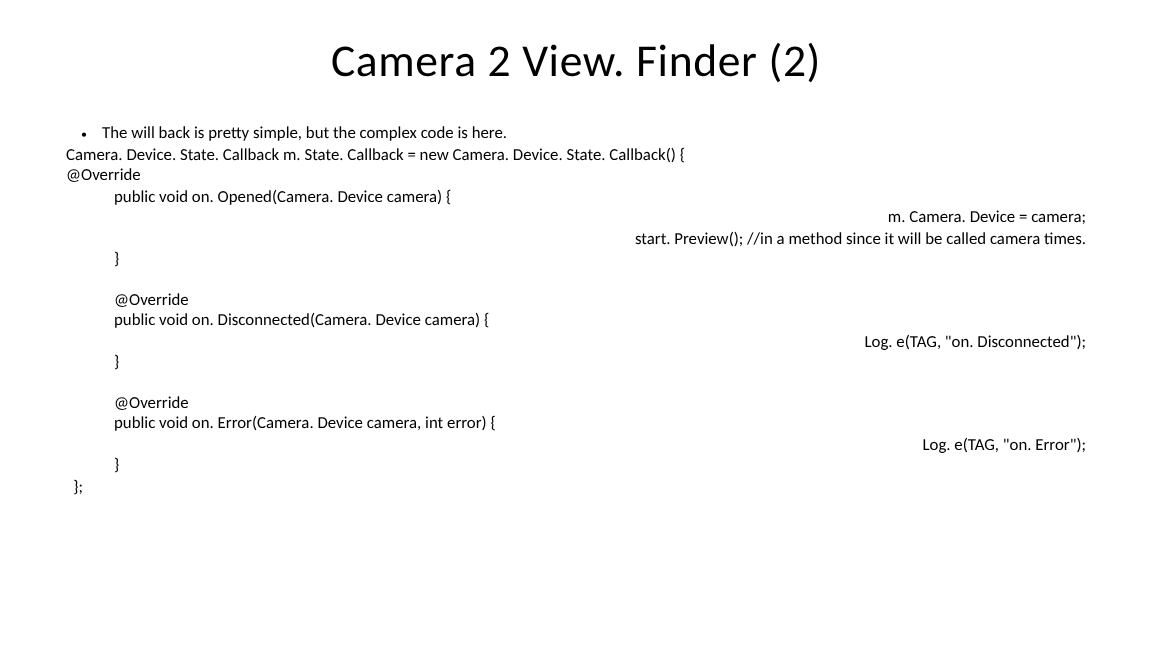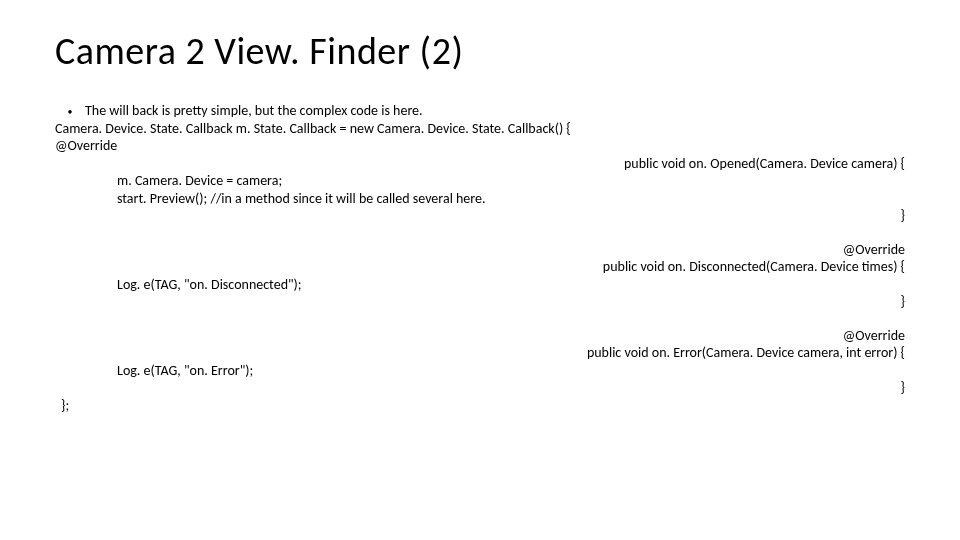--- a/index.html
+++ b/index.html
@@ -11,21 +11,21 @@
       font-family: Calibri, "Segoe UI", Arial, sans-serif;
       color: #000000;
       overflow: hidden;
     }
     .slide {
       padding: 28px 55px 20px 55px;
     }
     .title {
       font-size: 38px;
       font-weight: 400;
-      text-align: left;
+      text-align: center;
       margin-bottom: 28px;
       letter-spacing: 0.5px;
     }
     .content {
       font-size: 14px;
       line-height: 1.25;
     }
     .bullet-line {
       display: flex;
       align-items: baseline;
@@ -34,22 +34,22 @@
       display: inline-block;
       width: 30px;
       text-align: center;
       font-size: 10px;
     }
     .bullet-text {
       display: inline-block;
     }
     .l0 { padding-left: 0; }
     .l1 { padding-left: 6px; }
-    .l2 { padding-left: 40px; text-align: right; }
-    .l3 { padding-left: 62px; }
+    .l2 { padding-left: 40px; }
+    .l3 { padding-left: 62px; text-align: right; }
     .gap {
       height: 16px;
     }
   </style>
 </head>
 <body>
 
 <div class="slide">
   <div class="title">Camera 2 View. Finder (2)</div>
 
@@ -59,28 +59,28 @@
       <span class="bullet-dot">•</span>
       <span class="bullet-text">The will back is pretty simple, but the complex code is here.</span>
     </div>
 
     <div class="l0">Camera. Device. State. Callback m. State. Callback = new Camera. Device. State. Callback() {</div>
     <div class="l0"> @Override</div>
 
     <div class="l2">public void on. Opened(Camera. Device camera) {</div>
 
     <div class="l3">m. Camera. Device = camera;</div>
-    <div class="l3">start. Preview();  //in a method since it will be called several here.</div>
+    <div class="l3">start. Preview();  //in a method since it will be called camera times.</div>
 
     <div class="l2">}</div>
 
     <div class="gap"></div>
 
     <div class="l2">@Override</div>
-    <div class="l2">public void on. Disconnected(Camera. Device times) {</div>
+    <div class="l2">public void on. Disconnected(Camera. Device camera) {</div>
 
     <div class="l3">Log. e(TAG, "on. Disconnected");</div>
 
     <div class="l2">}</div>
 
     <div class="gap"></div>
 
     <div class="l2">@Override</div>
     <div class="l2">public void on. Error(Camera. Device camera, int error) {</div>
 

